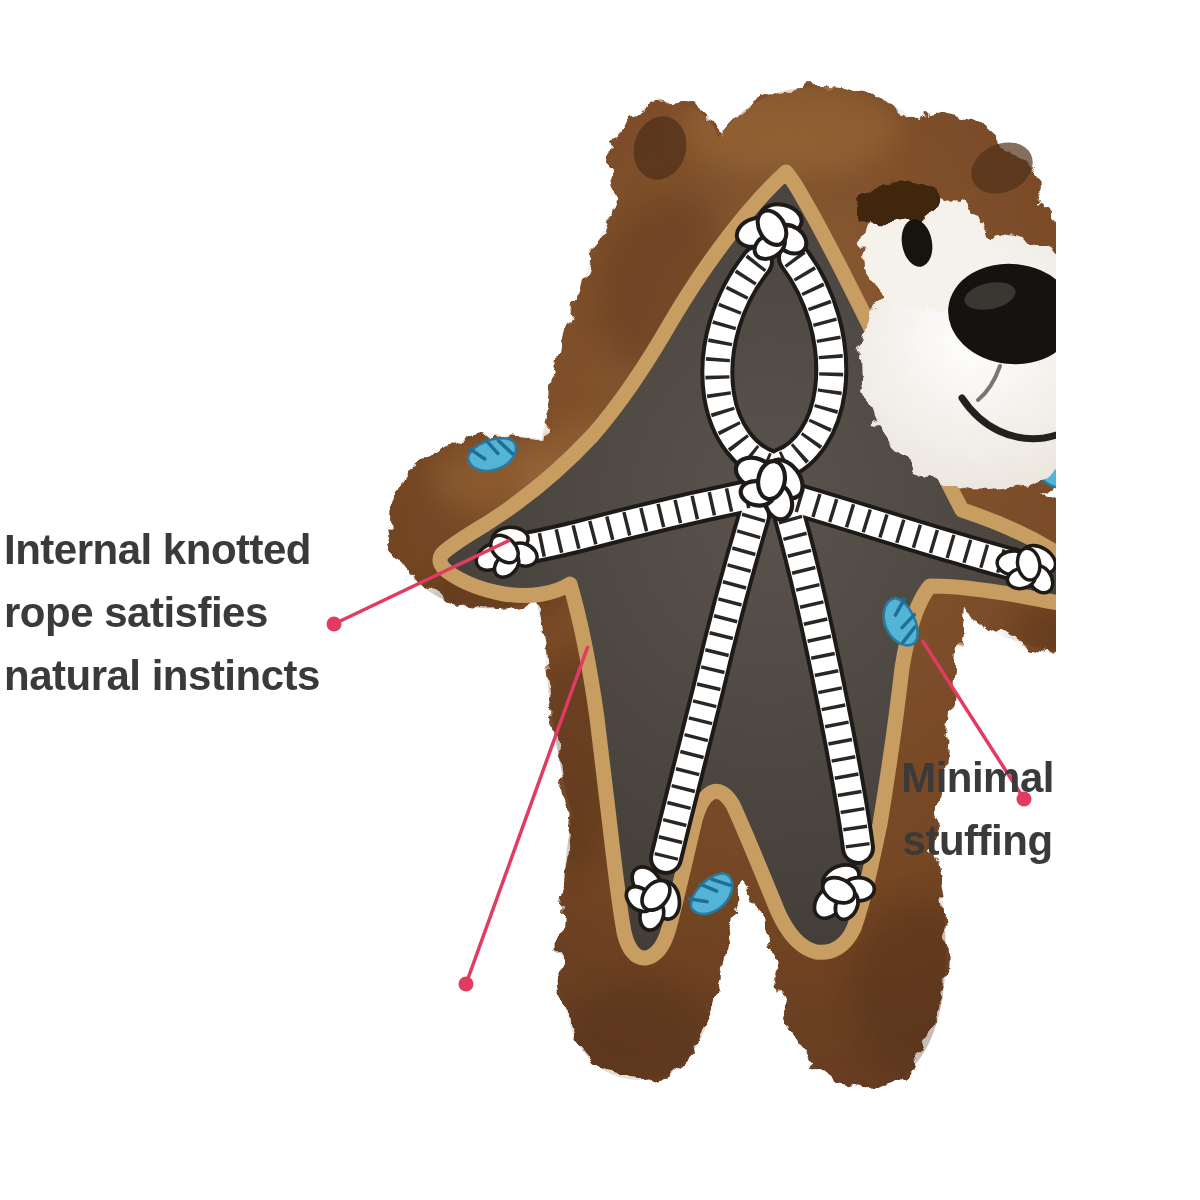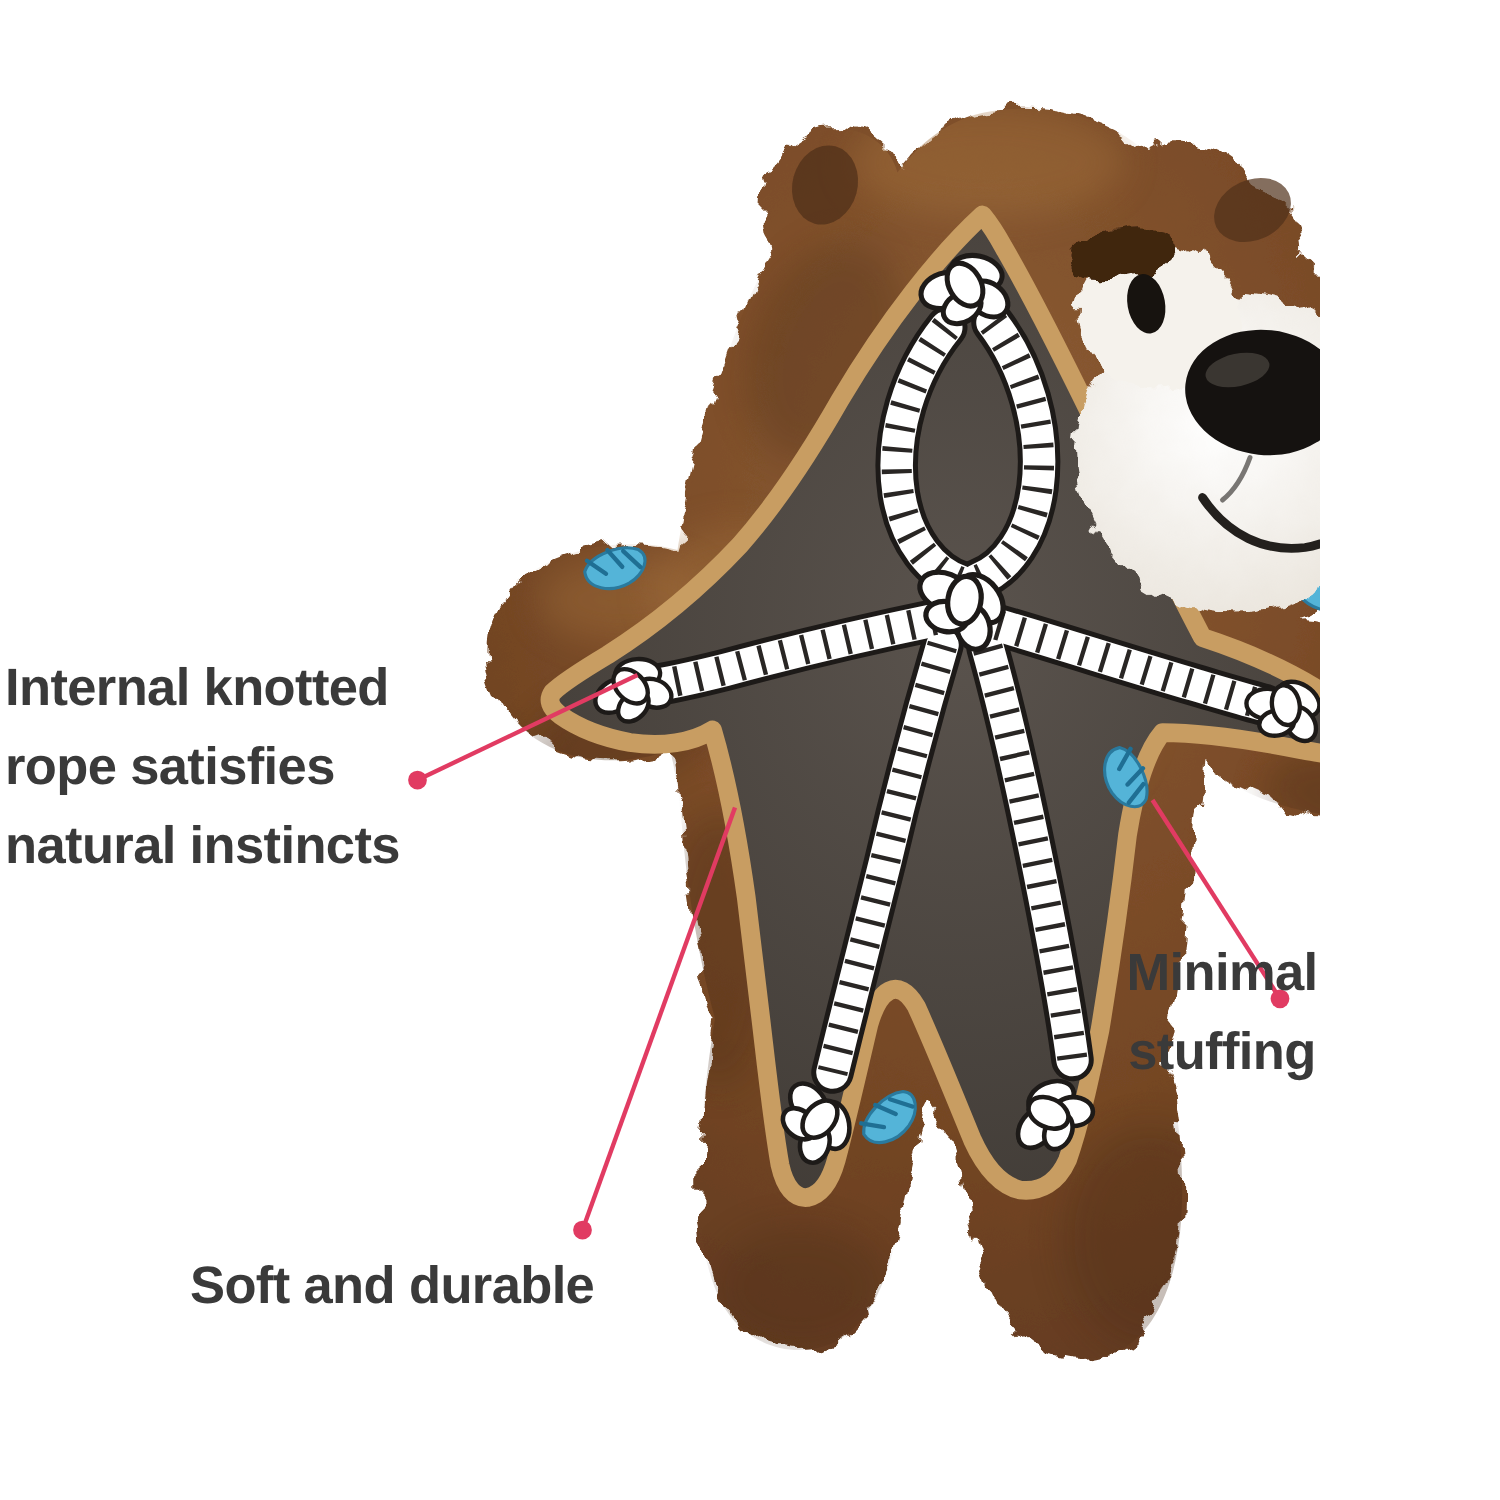--- a/index.html
+++ b/index.html
@@ -175,15 +175,14 @@
       <line class="leader" x1="588" y1="646" x2="466" y2="984"></line>
       <circle class="leader-dot" cx="466" cy="984" r="7.5"></circle>
     </g>
   </svg>
 
   <div class="label label-rope">Internal knotted
 rope satisfies
 natural instincts</div>
   <div class="label label-stuffing">Minimal
 stuffing</div>
-  <div class="label label-soft">Soft and durable</div>
 
 </div>
 
 </body></html>

